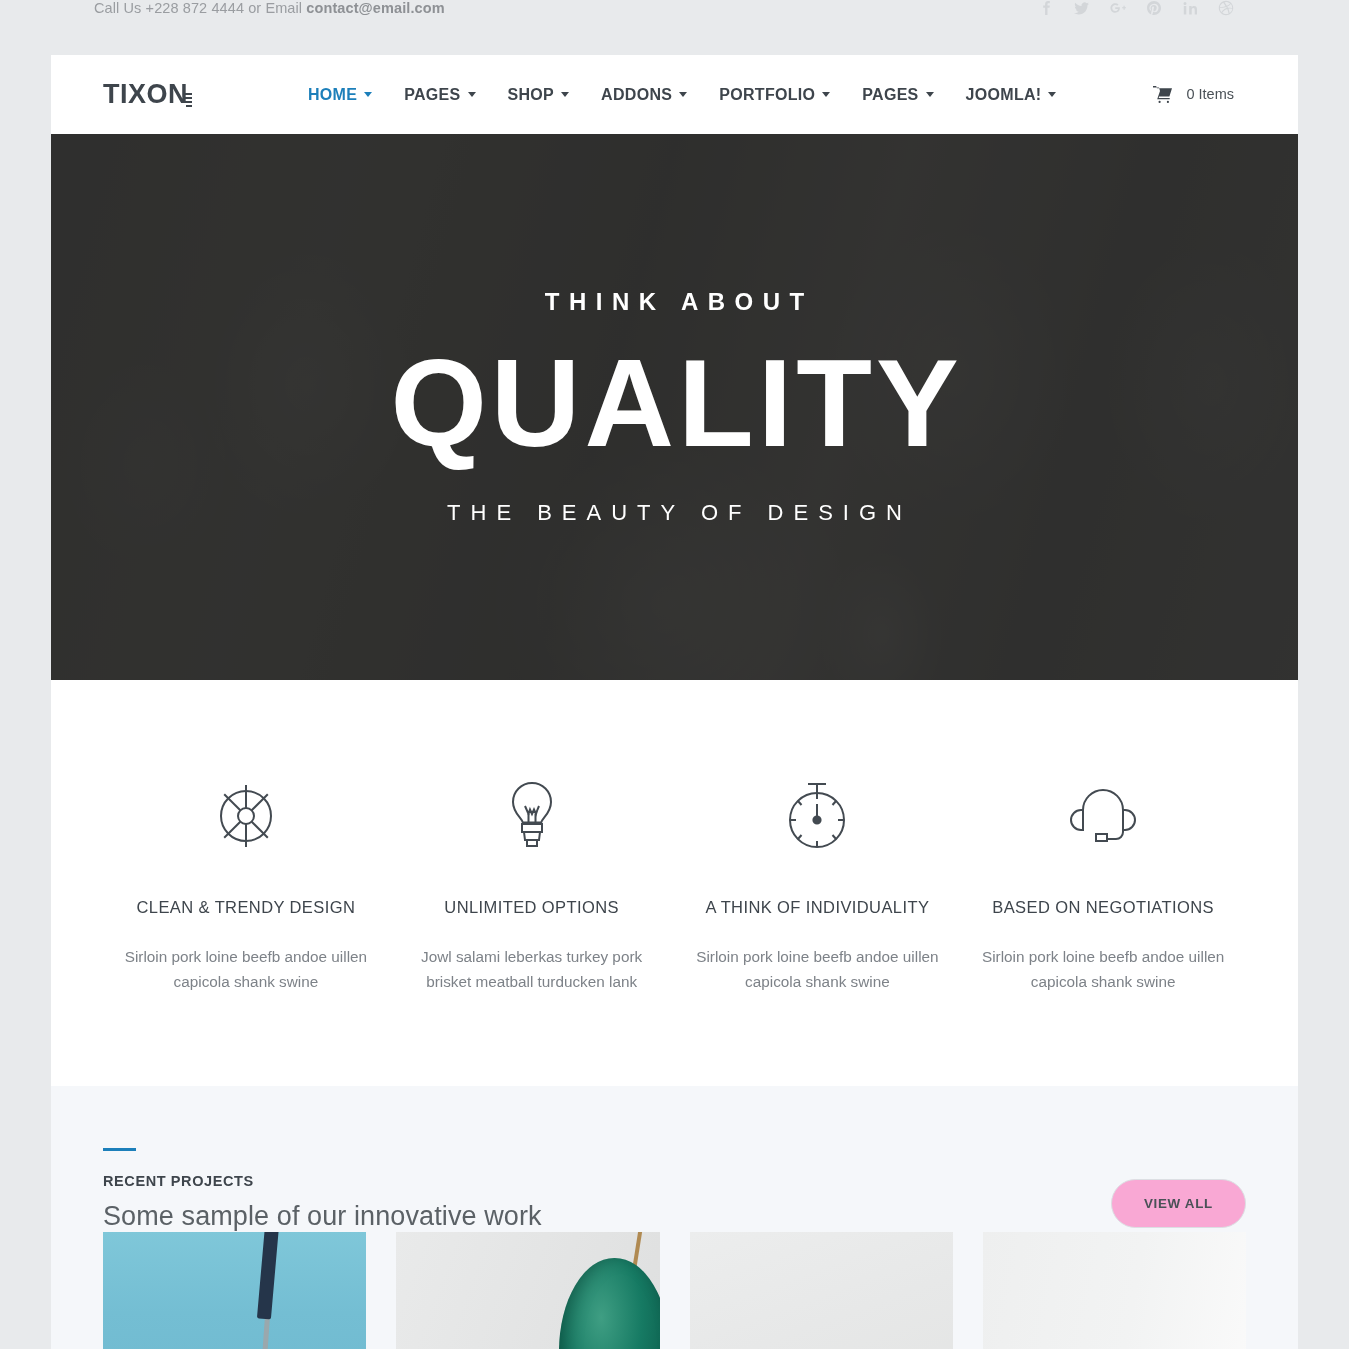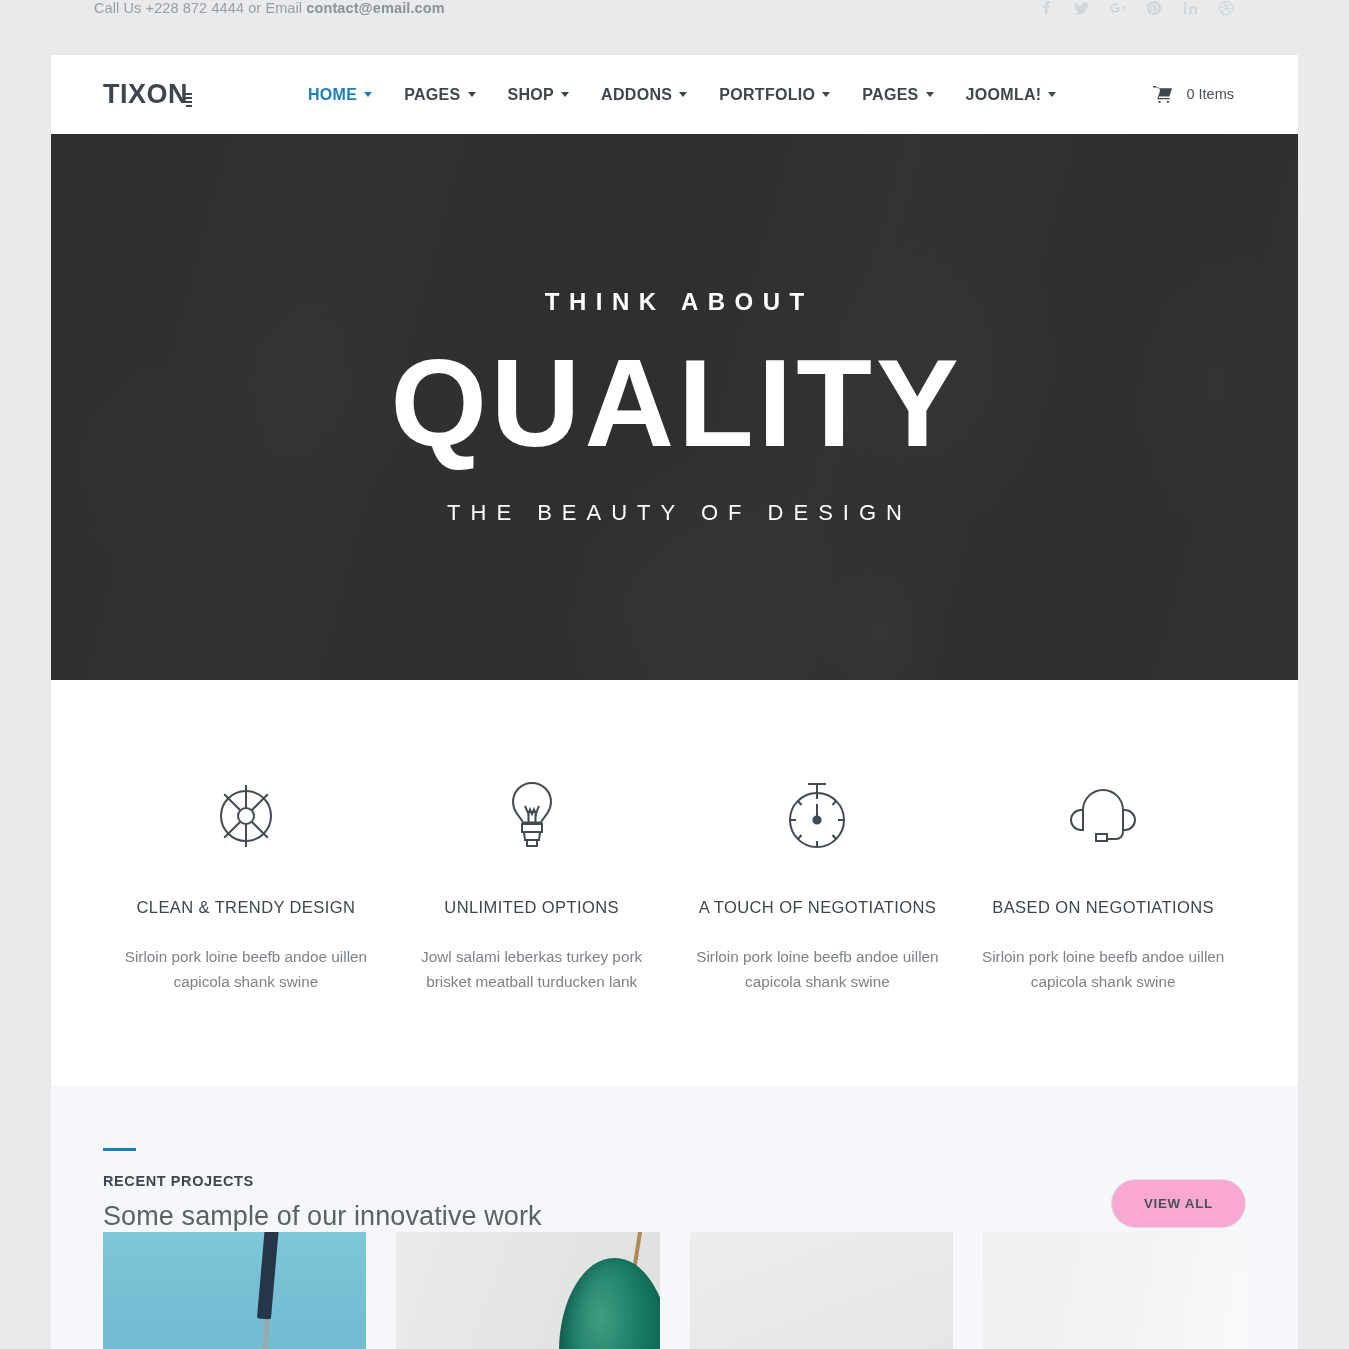--- a/index.html
+++ b/index.html
@@ -478,21 +478,21 @@
             <line x1="33" y1="13" x2="33" y2="19"></line>
             <line x1="33" y1="61" x2="33" y2="67"></line>
             <line x1="6" y1="40" x2="12" y2="40"></line>
             <line x1="54" y1="40" x2="60" y2="40"></line>
             <line x1="14" y1="21" x2="17.5" y2="25"></line>
             <line x1="52" y1="21" x2="48.5" y2="25"></line>
             <line x1="14" y1="59" x2="17.5" y2="55"></line>
             <line x1="52" y1="59" x2="48.5" y2="55"></line>
           </svg>
         </div>
-        <div class="feature-title">A TOUCH OF NEGOTIATIONS</div>
+        <div class="feature-title">A THINK OF INDIVIDUALITY</div>
         <div class="feature-desc">Sirloin pork loine beefb andoe uillen capicola shank swine</div>
       </div>
 
       <div class="feature">
         <div class="feature-icon">
           <svg width="76" height="64" viewBox="0 0 76 64" fill="none" stroke="#434a51" stroke-width="2">
             <path d="M18 38V26c0-11 9-20 20-20s20 9 20 20v12"></path>
             <path d="M18 26h-2a10 10 0 0 0 0 20h2V26z"></path>
             <path d="M58 26h2a10 10 0 0 1 0 20h-2V26z"></path>
             <path d="M58 46v2c0 4-3 7-7 7h-9"></path>

